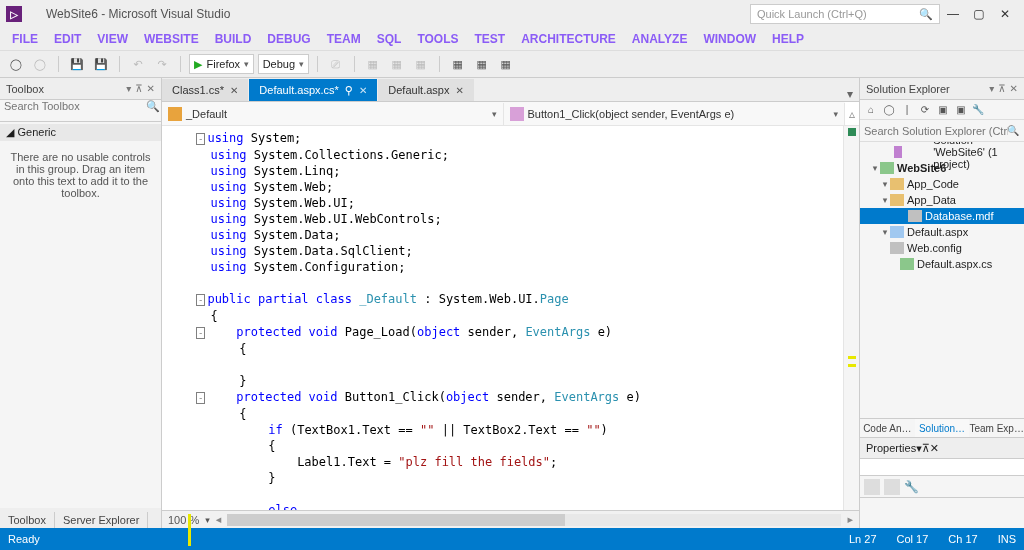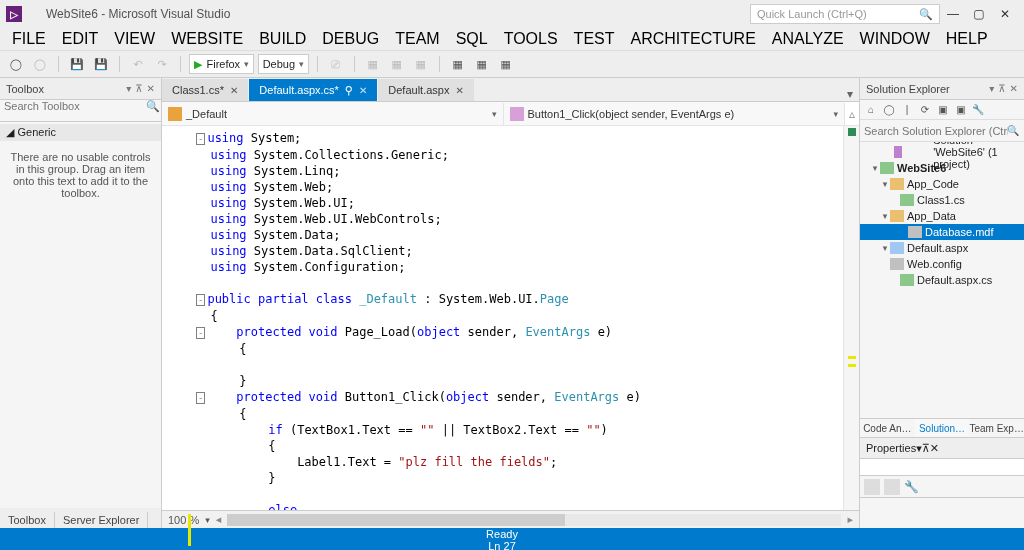--- a/index.html
+++ b/index.html
@@ -4,21 +4,21 @@
 <style>
   * { margin:0; padding:0; box-sizing:border-box; }
   body { font-family:"Segoe UI",Arial,sans-serif; font-size:12px; background:#eee; color:#1e1e1e; width:1024px; height:550px; overflow:hidden; display:flex; flex-direction:column; }
   .titlebar { height:28px; background:#eee; display:flex; align-items:center; padding:0 6px; }
   .titlebar .vs-icon { width:16px; height:16px; background:#68217a; display:inline-flex; align-items:center; justify-content:center; color:#fff; font-size:10px; margin-right:6px; font-weight:bold; }
   .titlebar .title { flex:0 0 auto; color:#525252; font-size:12px;margin-left:18px; }
   .titlebar .spacer { flex:1; }
   .titlebar .quick-launch { width:190px; height:20px; border:1px solid #ccc; background:#fff; padding:2px 6px; color:#999; font-size:11px; display:flex; align-items:center; justify-content:space-between; }
   .titlebar .win-btn { width:26px; height:20px; display:flex; align-items:center; justify-content:center; color:#333; font-size:12px; }
   .menubar { height:22px; display:flex; align-items:center; padding:0 4px; background:#eee; }
-  .menubar span { padding:3px 8px; font-size:16px; color:#000000; }
+  .menubar span { padding:3px 8px; font-size:12px; color:#8b5cf6;font-weight:bold; }
   .toolbar { height:28px; background:#eee; border-top:1px solid #ddd; border-bottom:1px solid #ccc; display:flex; align-items:center; padding:0 6px; gap:4px; }
   .toolbar .tb-btn { width:20px; height:20px; display:flex; align-items:center; justify-content:center; color:#555; font-size:11px; }
   .tb-btn.disabled { color:#bbb; }
   .toolbar .sep { width:1px; height:16px; background:#ccc; margin:0 4px; }
   .toolbar .dropdown { height:20px; border:1px solid #ccc; background:#fff; display:flex; align-items:center; padding:0 4px; font-size:11px; gap:4px; }
   .main { flex:1; display:flex; min-height:0; }
   .panel-left { width:162px; background:#f5f5f5; border-right:1px solid #ccc; display:flex; flex-direction:column; }
   .panel-head { height:22px; background:#eee; border-bottom:1px solid #ccc; display:flex; align-items:center; padding:0 6px; font-size:11px; color:#444; }
   .panel-head .spacer{flex:1;}
   .panel-head .pin{font-size:10px;color:#777;margin-left:4px;}
@@ -71,21 +71,21 @@
   .tree .sel{background:#007acc;color:#fff;}
   .tree .bold{font-weight:bold;}
   .right-tabs{height:20px;display:flex;border-top:1px solid #ccc;border-bottom:1px solid #ccc;}
   .right-tabs span{flex:1;display:flex;align-items:center;justify-content:center;font-size:10px;color:#444;}
   .right-tabs .active{background:#f8f8f8;color:#007acc;}
   .props{display:flex;flex-direction:column;flex:0 0 90px;}
   .props-head{height:20px;background:#eee;display:flex;align-items:center;padding:0 6px;font-size:11px;}
   .props-blank{height:18px;background:#fff;border-top:1px solid #ccc;border-bottom:1px solid #ccc;}
   .props-tools{height:22px;display:flex;align-items:center;gap:4px;padding:0 4px;border-bottom:1px solid #ccc;}
   .props-tools span{width:16px;height:16px;background:#ddd;}
-  .statusbar{height:22px;background:#007acc;color:#fff;display:flex;align-items:center;padding:0 8px;font-size:11px;flex-direction:column;}
+  .statusbar{height:22px;background:#007acc;color:#fff;display:flex;align-items:center;padding:0 8px;font-size:11px;}
   .statusbar .spacer{flex:1;}
   .statusbar span{margin-right:20px;}
 </style>
 </head>
 <body>
 
 <div class="titlebar">
   <span class="vs-icon">▷</span>
   <span class="title">WebSite6 - Microsoft Visual Studio</span>
   <span class="spacer"></span>
@@ -258,25 +258,20 @@
         <div class="row" style="padding-left: 10px;">
           <span class="caret">▾</span>
           <span class="ficon icon-globe"></span>
           <span class="bold">WebSite6</span>
         </div>
         <div class="row" style="padding-left: 20px;">
           <span class="caret">▾</span>
           <span class="ficon icon-folder"></span>
           <span>App_Code</span>
         </div>
-        <div class="row" style="padding-left: 30px;">
-          <span class="caret"></span>
-          <span class="ficon icon-cs"></span>
-          <span>Class1.cs</span>
-        </div>
         <div class="row" style="padding-left: 20px;">
           <span class="caret">▾</span>
           <span class="ficon icon-folder"></span>
           <span>App_Data</span>
         </div>
         <div class="row sel" style="padding-left: 38px;">
           <span class="caret"></span>
           <span class="ficon icon-db"></span>
           <span>Database.mdf</span>
         </div>

